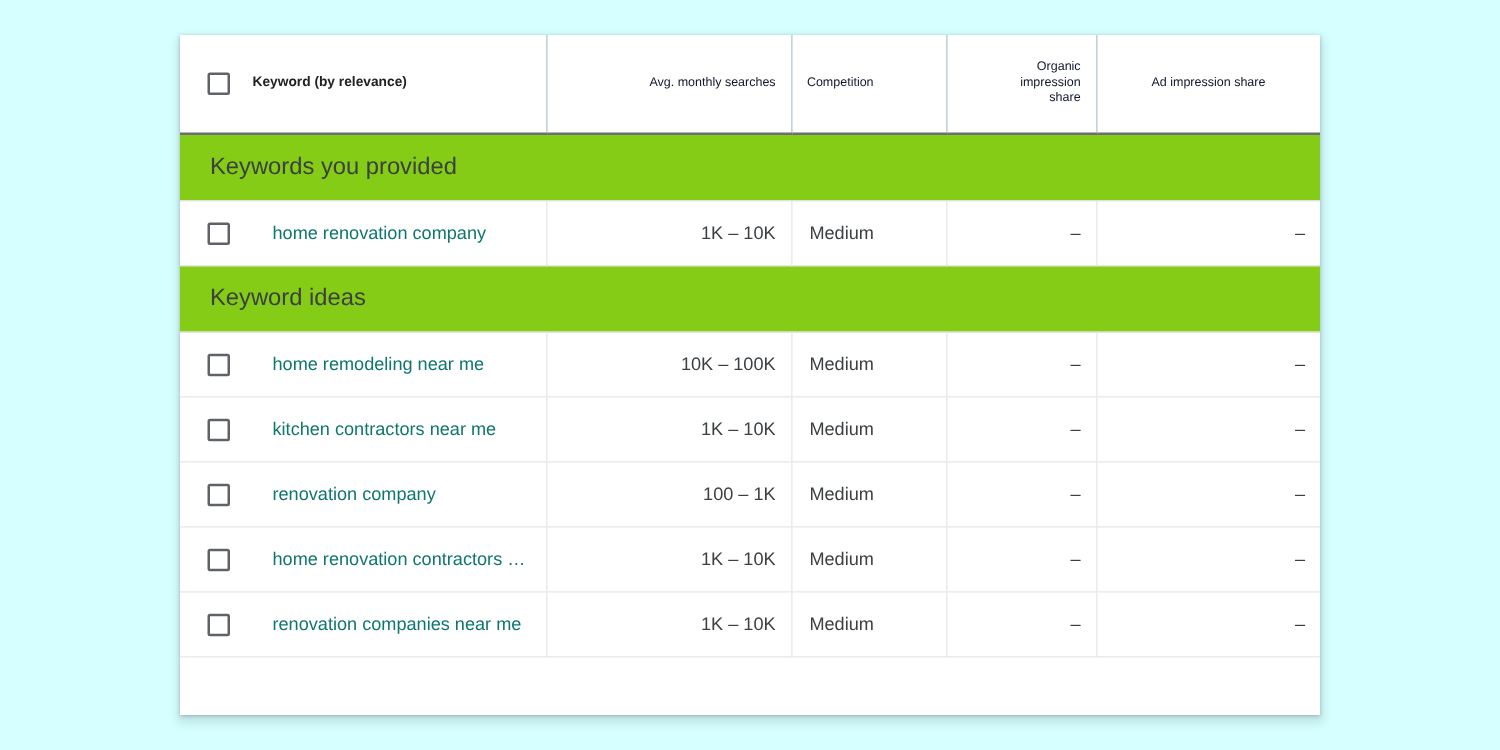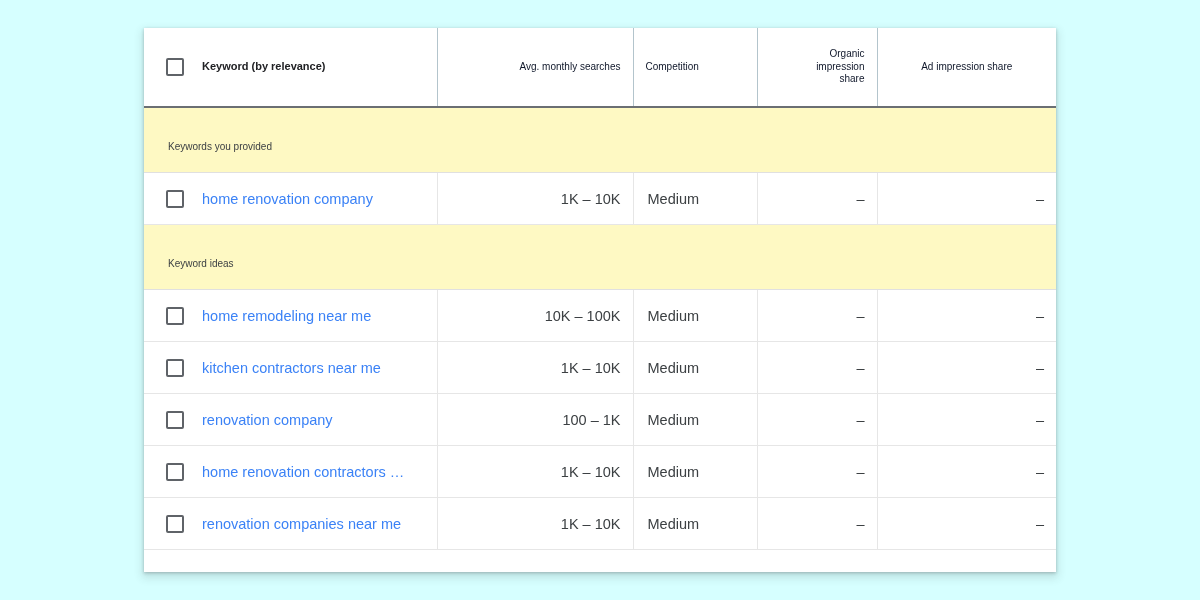--- a/index.html
+++ b/index.html
@@ -87,24 +87,24 @@
     border: 2px solid #5f6368;
     border-radius: 2px;
     background: #fff;
     box-sizing: border-box;
     flex: 0 0 auto;
     display: inline-block;
   }
 
   
   tr.section-row td {
-    background: #fef9c3;
+    background: #84cc16;
     height: 52px;
-    padding: 12px 0 0 24px;
-    font-size: 10px;
+    padding: 0 0 0 24px;
+    font-size: 19px;
     color: #3c4043;
     border-bottom: 1px solid #e0e0e0;
     vertical-align: middle;
   }
 
   
   tr.data-row td {
     height: 52px;
     font-size: 14.5px;
     color: #3c4043;
@@ -119,21 +119,22 @@
     padding-left: 22px;
   }
   .kw-cell-inner {
     display: flex;
     align-items: center;
     gap: 18px;
   }
   .kw-text {
     white-space: nowrap;
     overflow: hidden;
-    color: #3b82f6;
+    color: #0f766e;
+    margin-left: 16px;
   }
   tr.data-row td.td-searches { text-align: right; padding-right: 12px; }
   tr.data-row td.td-competition { text-align: left; }
   tr.data-row td.td-organic { text-align: right; padding-right: 12px; }
   tr.data-row td.td-adshare { text-align: right; padding-right: 12px; border-right: none; }
 
   .dash { color: #3c4043; }
 </style>
 </head>
 <body>

